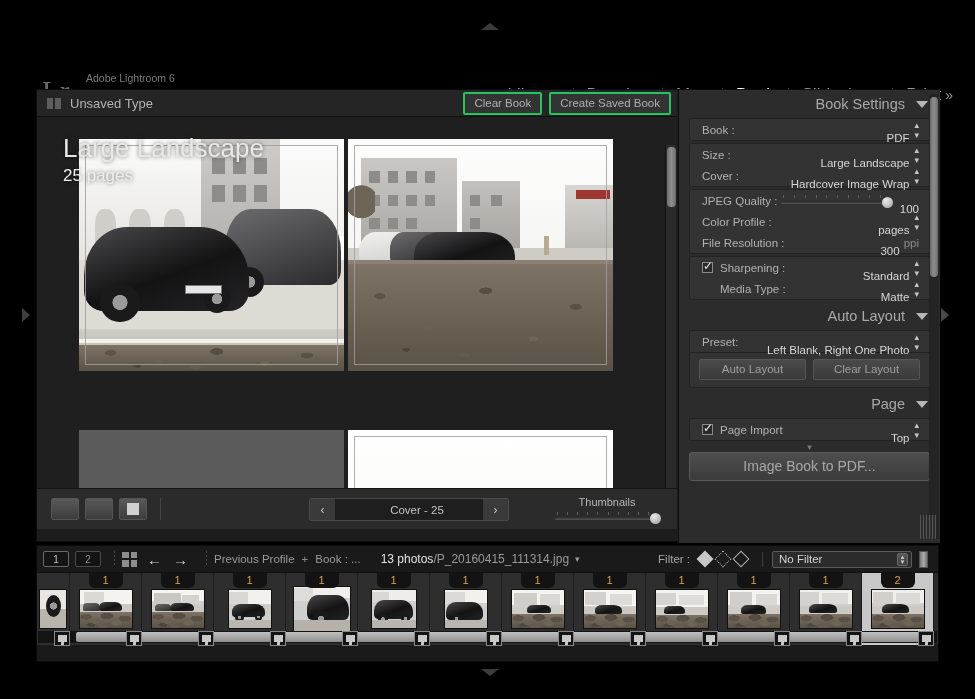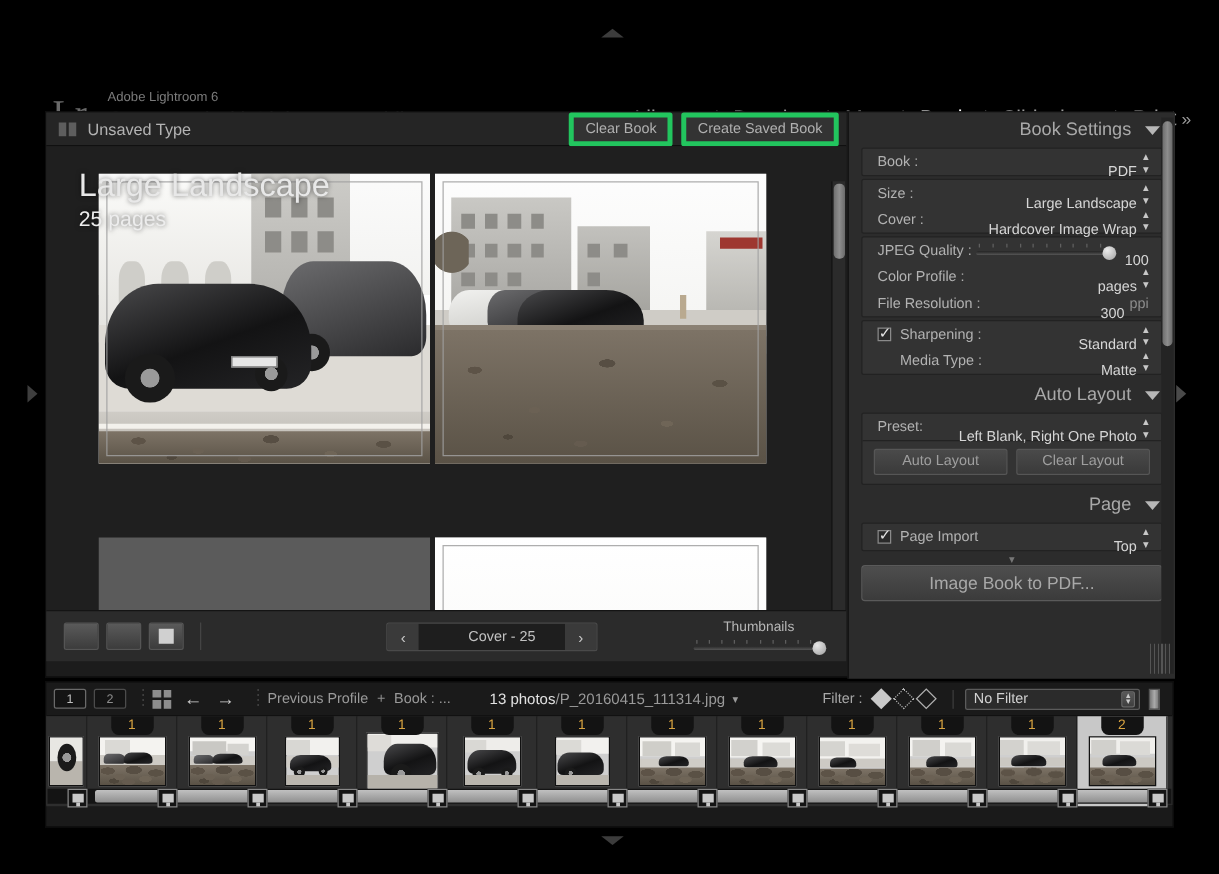--- a/index.html
+++ b/index.html
@@ -69,21 +69,21 @@
     display: flex; align-items: center; padding: 0 6px;
   }
   .mb-icon {
     width: 14px; height: 11px; margin-left: 4px; margin-right: 9px;
     display: flex; gap: 2px;
   }
   .mb-icon i { display:block; width: 6px; height: 11px; background: #5e5e5e; }
   .mb-title { font-size: 13px; color: #b3b3b3; flex: 1; }
   .mb-btn {
     font-size: 11.5px; color: #b0b0b0; background: #333333;
-    border: 4px solid #22c55e; border-radius: 2px;
+    border: 2px solid #22c55e; border-radius: 2px;
     padding: 2px 9px 3px; margin-left: 7px; cursor: pointer;
     line-height: 14px;
   }
 
   
   .canvas {
     position: absolute; left: 0; top: 27px; width: 640px; height: 371px;
     background: #1f1f1f; overflow: hidden;
   }
   .spread { position: absolute; display: flex; }
@@ -170,21 +170,21 @@
 
   .pager {
     position: absolute; left: 272px; top: 9px; display: flex; align-items: stretch;
     height: 23px; border: 1px solid #4a4a4a; border-radius: 2px; overflow: hidden;
   }
   .pager .arrow {
     width: 25px; background: #3a3a3a; color: #c8c8c8; font-size: 12px;
     display:flex; align-items:center; justify-content:center; cursor: pointer;
   }
   .pager .label {
-    width: 117px; background: #1e1e1e; color: #c2c2c2; font-size: 11.5px;
+    width: 148px; background: #1e1e1e; color: #c2c2c2; font-size: 11.5px;
     display:flex; align-items:center; justify-content:center; cursor:pointer;padding-left:16px;
   }
 
   .thumbs-slider { position: absolute; right: 18px; top: 6px; width: 104px; text-align:center; }
   .thumbs-slider .tlabel { font-size: 11px; color: #b7b7b7; line-height: 14px; }
   .slider-track { position: relative; height: 11px; margin-top: 3px; }
   .slider-track .line {
     position: absolute; left: 0; right: 0; top: 5px; height: 3px;
     background: linear-gradient(#2a2a2a,#555); border-radius: 2px;
   }
@@ -299,21 +299,21 @@
   }
   .win-btn.alt { color: #8d8d8d; border-color:#4c4c4c; }
   .fs-dotsep { width:1px; height:16px; margin: 0 7px;
     background: repeating-linear-gradient(#4a4a4a 0 2px, transparent 2px 4px); }
   .grid-icon { display:grid; grid-template-columns:1fr 1fr; grid-template-rows:1fr 1fr;
     gap:2px; width:15px;height:15px; margin-right: 10px; cursor:pointer; }
   .grid-icon i { background:#8d8d8d; }
   .nav-arrow { color:#cfcfcf; font-size: 15px; margin-right: 11px; cursor:pointer; line-height: 15px; }
   .crumb { font-size: 11.5px; color: #9a9a9a; cursor:pointer; }
   .crumb-plus { font-size: 11.5px; color: #8d8d8d; margin: 0 7px; }
-  .fs-count { font-size: 12px; color: #e2e2e2; margin-left: 31px; }
+  .fs-count { font-size: 12px; color: #e2e2e2; margin-left: 20px; }
   .fs-file { font-size: 12px; color: #9a9a9a; }
   .fs-caret { font-size: 9px; color: #9a9a9a; margin-left: 6px; cursor:pointer; }
   .filter-wrap { margin-left: auto; display:flex; align-items:center; padding-right: 4px; }
   .filter-label { font-size: 11.5px; color: #a8a8a8; margin-right: 9px; }
   .flag { width:12px;height:12px; transform: rotate(45deg); margin-right: 6px; cursor:pointer; }
   .flag.solid { background:#c9c9c9; }
   .flag.dotted { border:1px dotted #b0b0b0; }
   .flag.outline { border:1px solid #b0b0b0; }
   .filter-sep { width:1px;height:15px;background:#3d3d3d;margin: 0 9px; }
   .filter-select {

